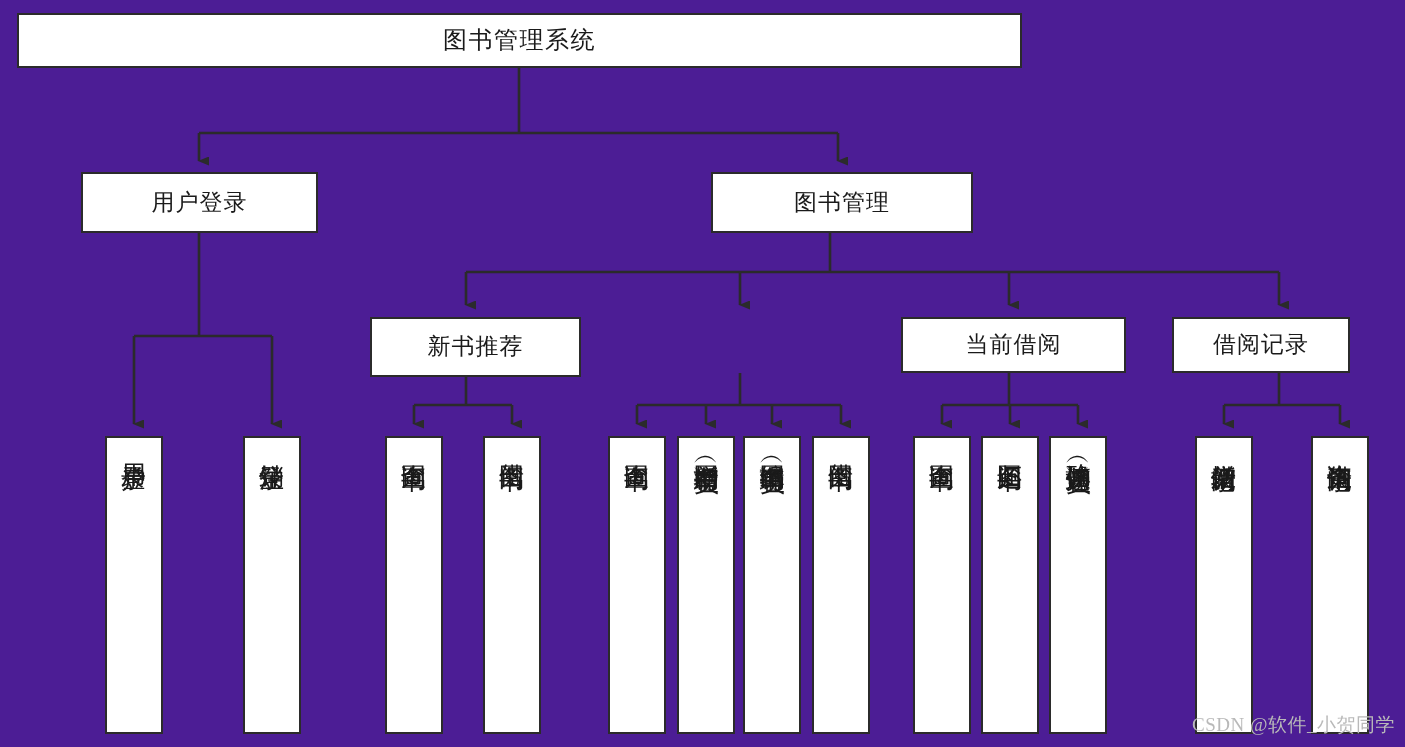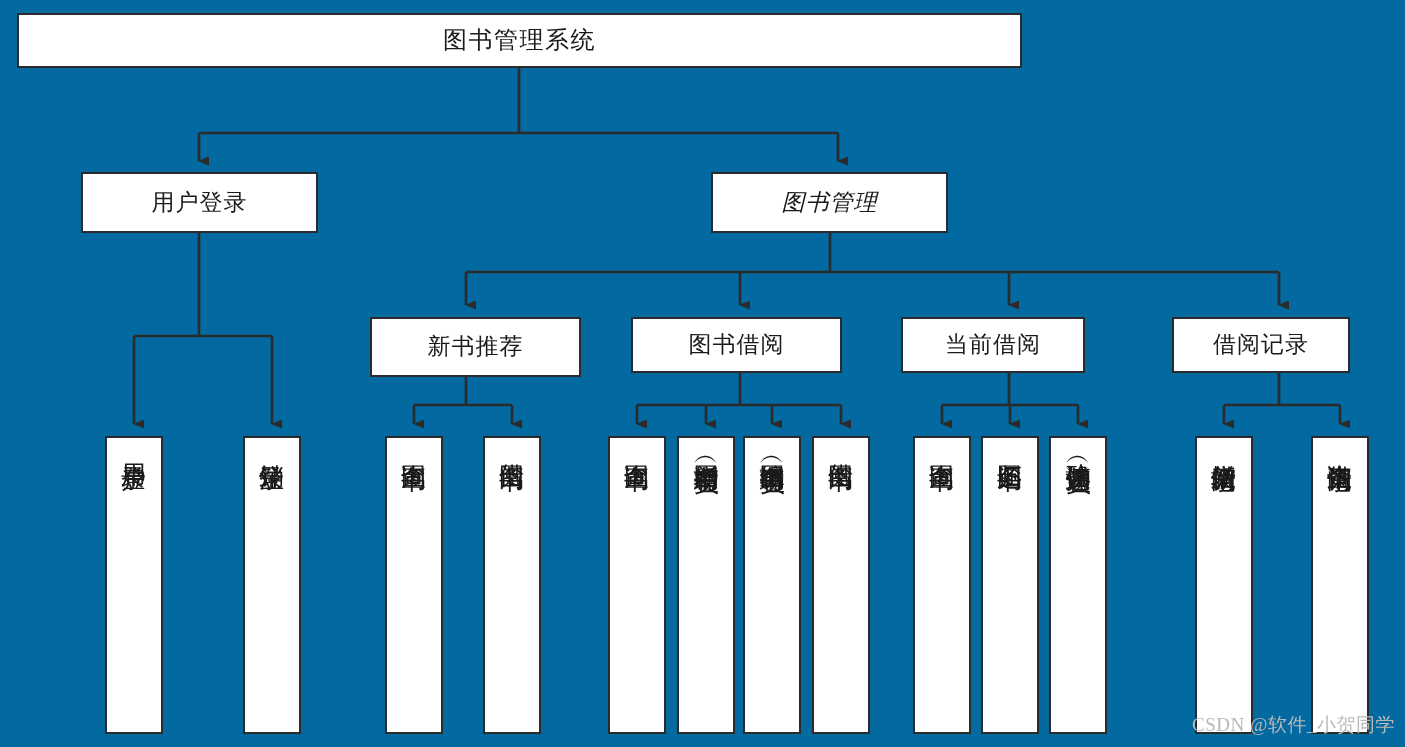--- a/index.html
+++ b/index.html
@@ -8,21 +8,21 @@
     padding: 0;
     background: #ffffff;
   }
   body {
     font-family: "Liberation Sans", "DejaVu Sans", sans-serif;
   }
   #diagram-root {
     position: relative;
     width: 1405px;
     height: 747px;
-    background: #0369a1;
+    background: #4c1d95;
     overflow: hidden;
   }
   #edge-layer {
     position: absolute;
     left: 0;
     top: 0;
     width: 1405px;
     height: 747px;
     pointer-events: none;
   }
@@ -129,31 +129,28 @@
     </g>
   </svg>
 
   <div class="node node-h node-root" style="left:17px; top:13px; width:1005px; height:55px;">
     <span class="node-label">图书管理系统</span>
   </div>
 
   <div class="node node-h" style="left:81px; top:172px; width:237px; height:61px;">
     <span class="node-label">用户登录</span>
   </div>
-  <div class="node node-h" style="left:711px; top:172px; width:237px; height:61px;font-style:italic;">
+  <div class="node node-h" style="left:711px; top:172px; width:262px; height:61px;">
     <span class="node-label">图书管理</span>
   </div>
 
   <div class="node node-h" style="left:370px; top:317px; width:211px; height:60px;">
     <span class="node-label">新书推荐</span>
   </div>
-  <div class="node node-h" style="left:631px; top:317px; width:211px; height:56px;">
-    <span class="node-label">图书借阅</span>
-  </div>
-  <div class="node node-h" style="left:901px; top:317px; width:184px; height:56px;">
+  <div class="node node-h" style="left:901px; top:317px; width:225px; height:56px;">
     <span class="node-label">当前借阅</span>
   </div>
   <div class="node node-h" style="left:1172px; top:317px; width:178px; height:56px;">
     <span class="node-label">借阅记录</span>
   </div>
 
   <div class="node node-v" style="left:105px; top:436px; width:58px; height:298px;">
     <span class="node-label">用户登录</span>
   </div>
   <div class="node node-v" style="left:243px; top:436px; width:58px; height:298px;">

